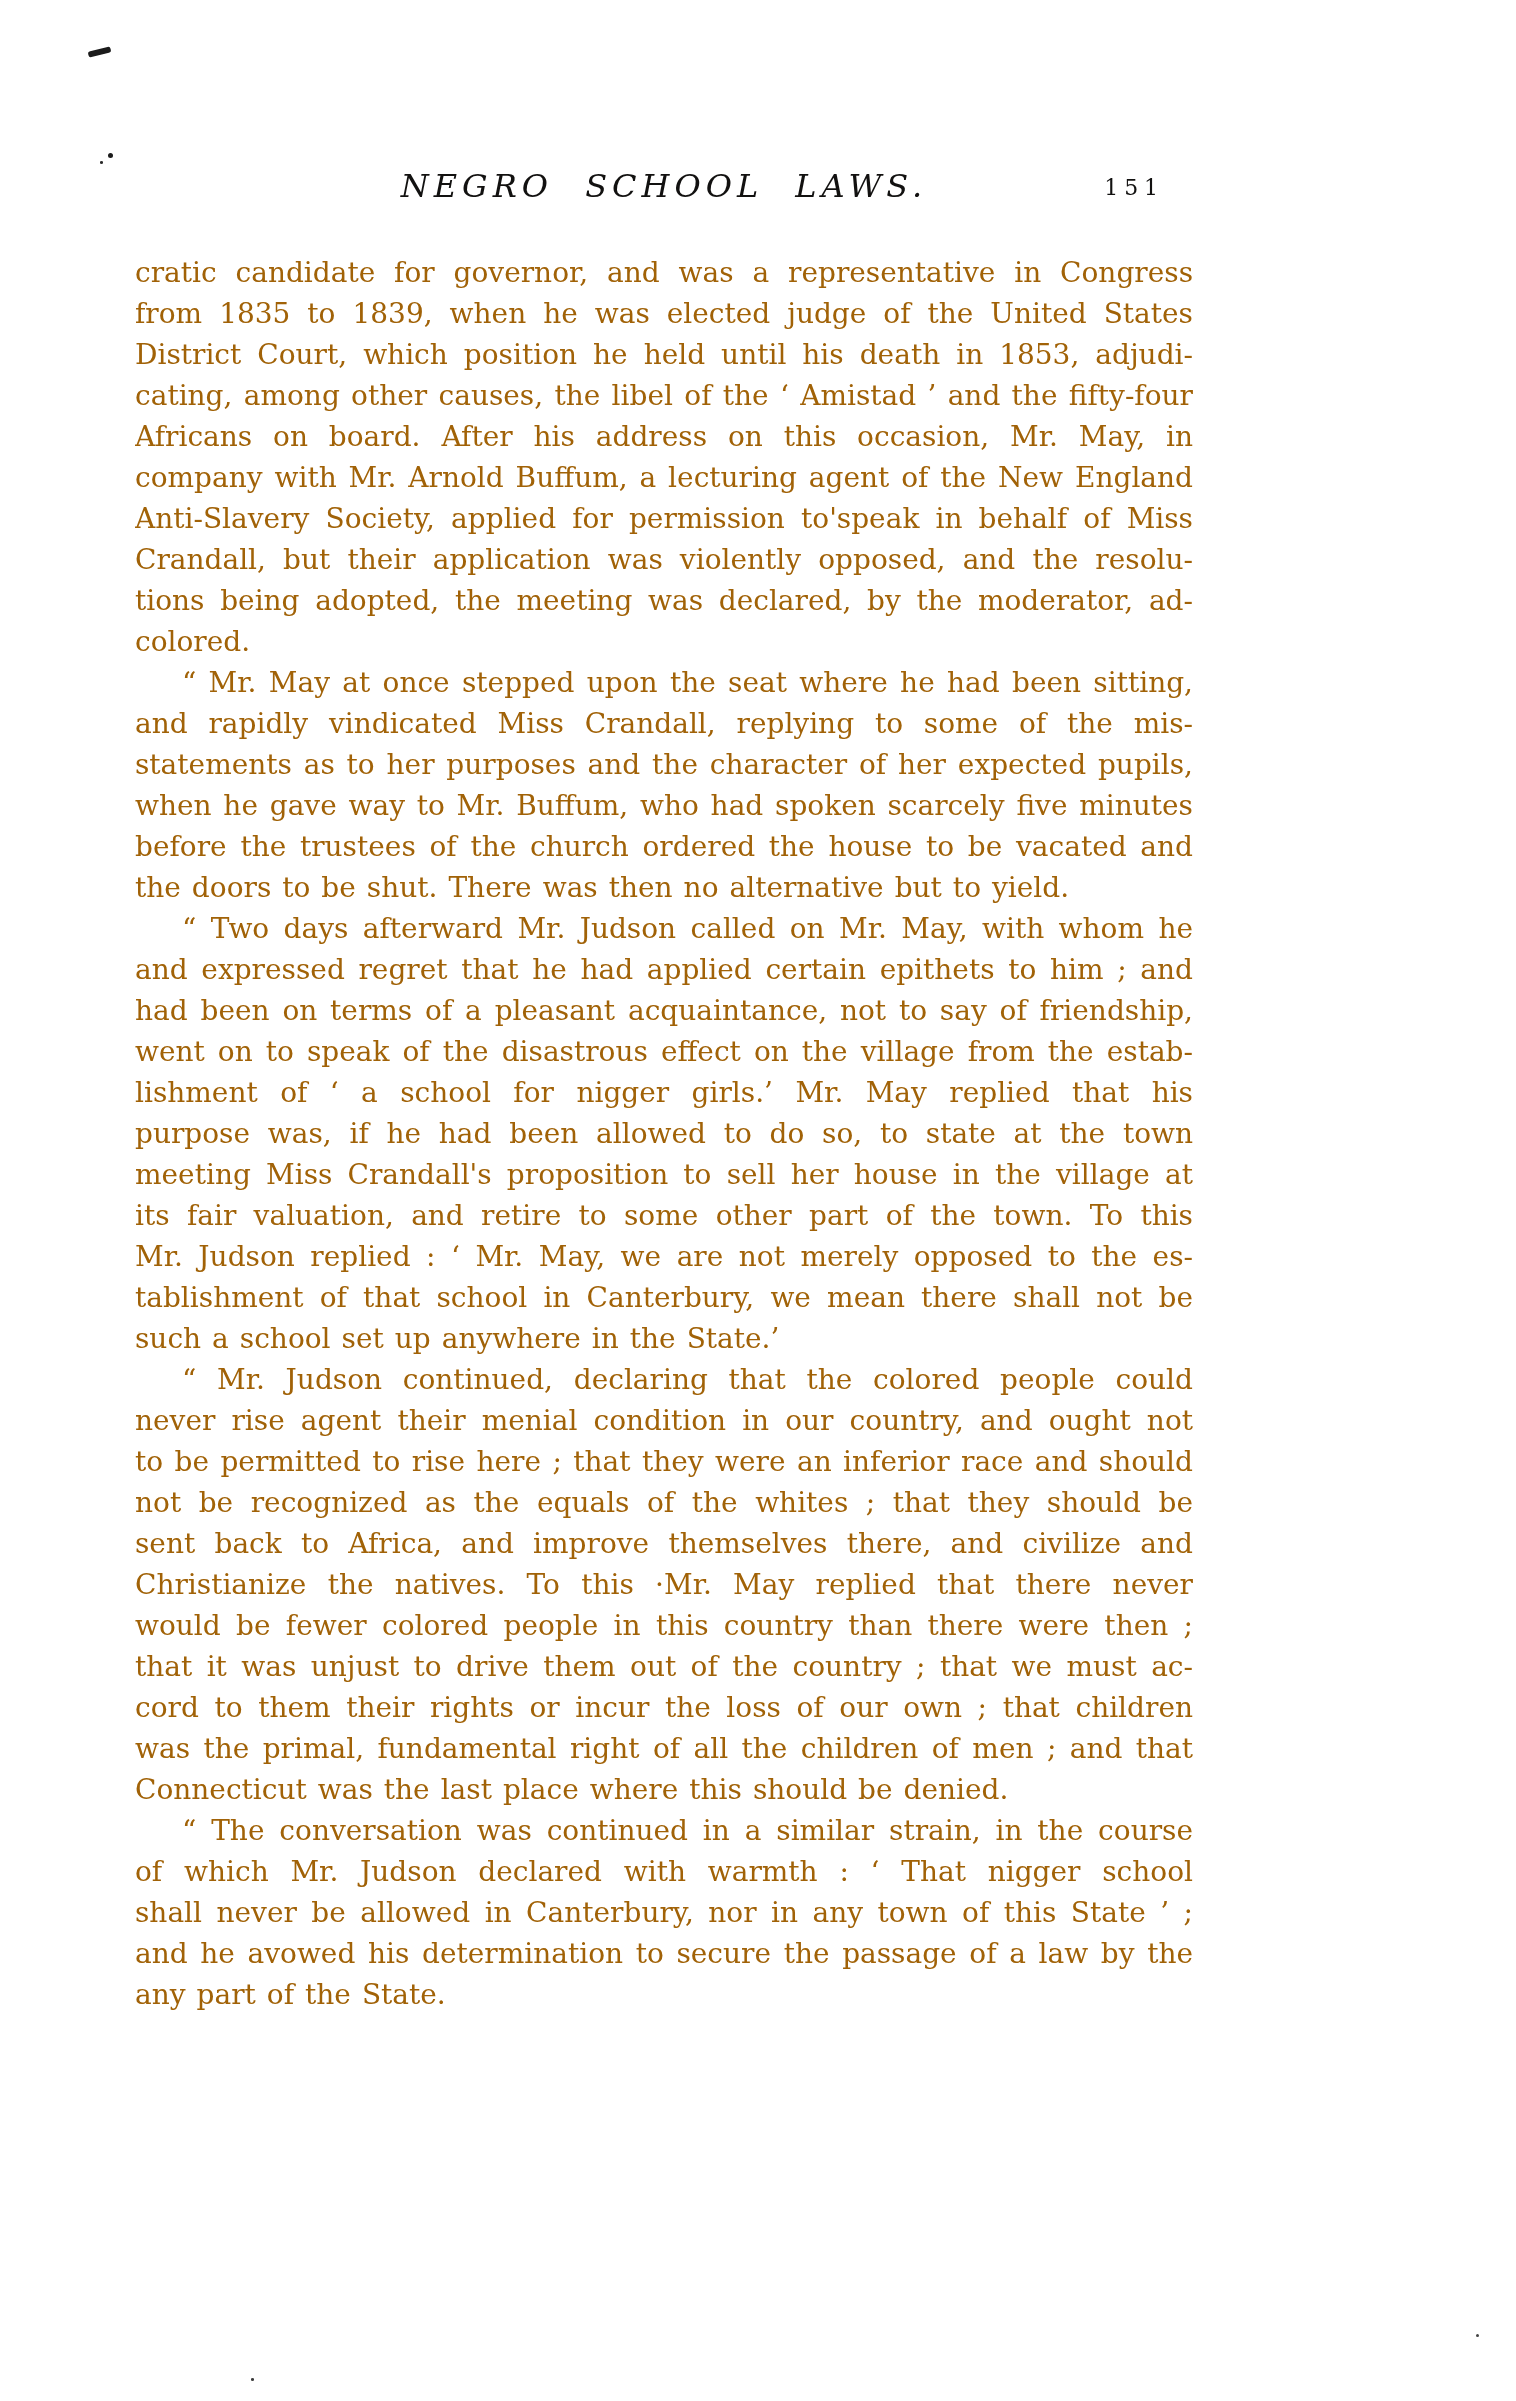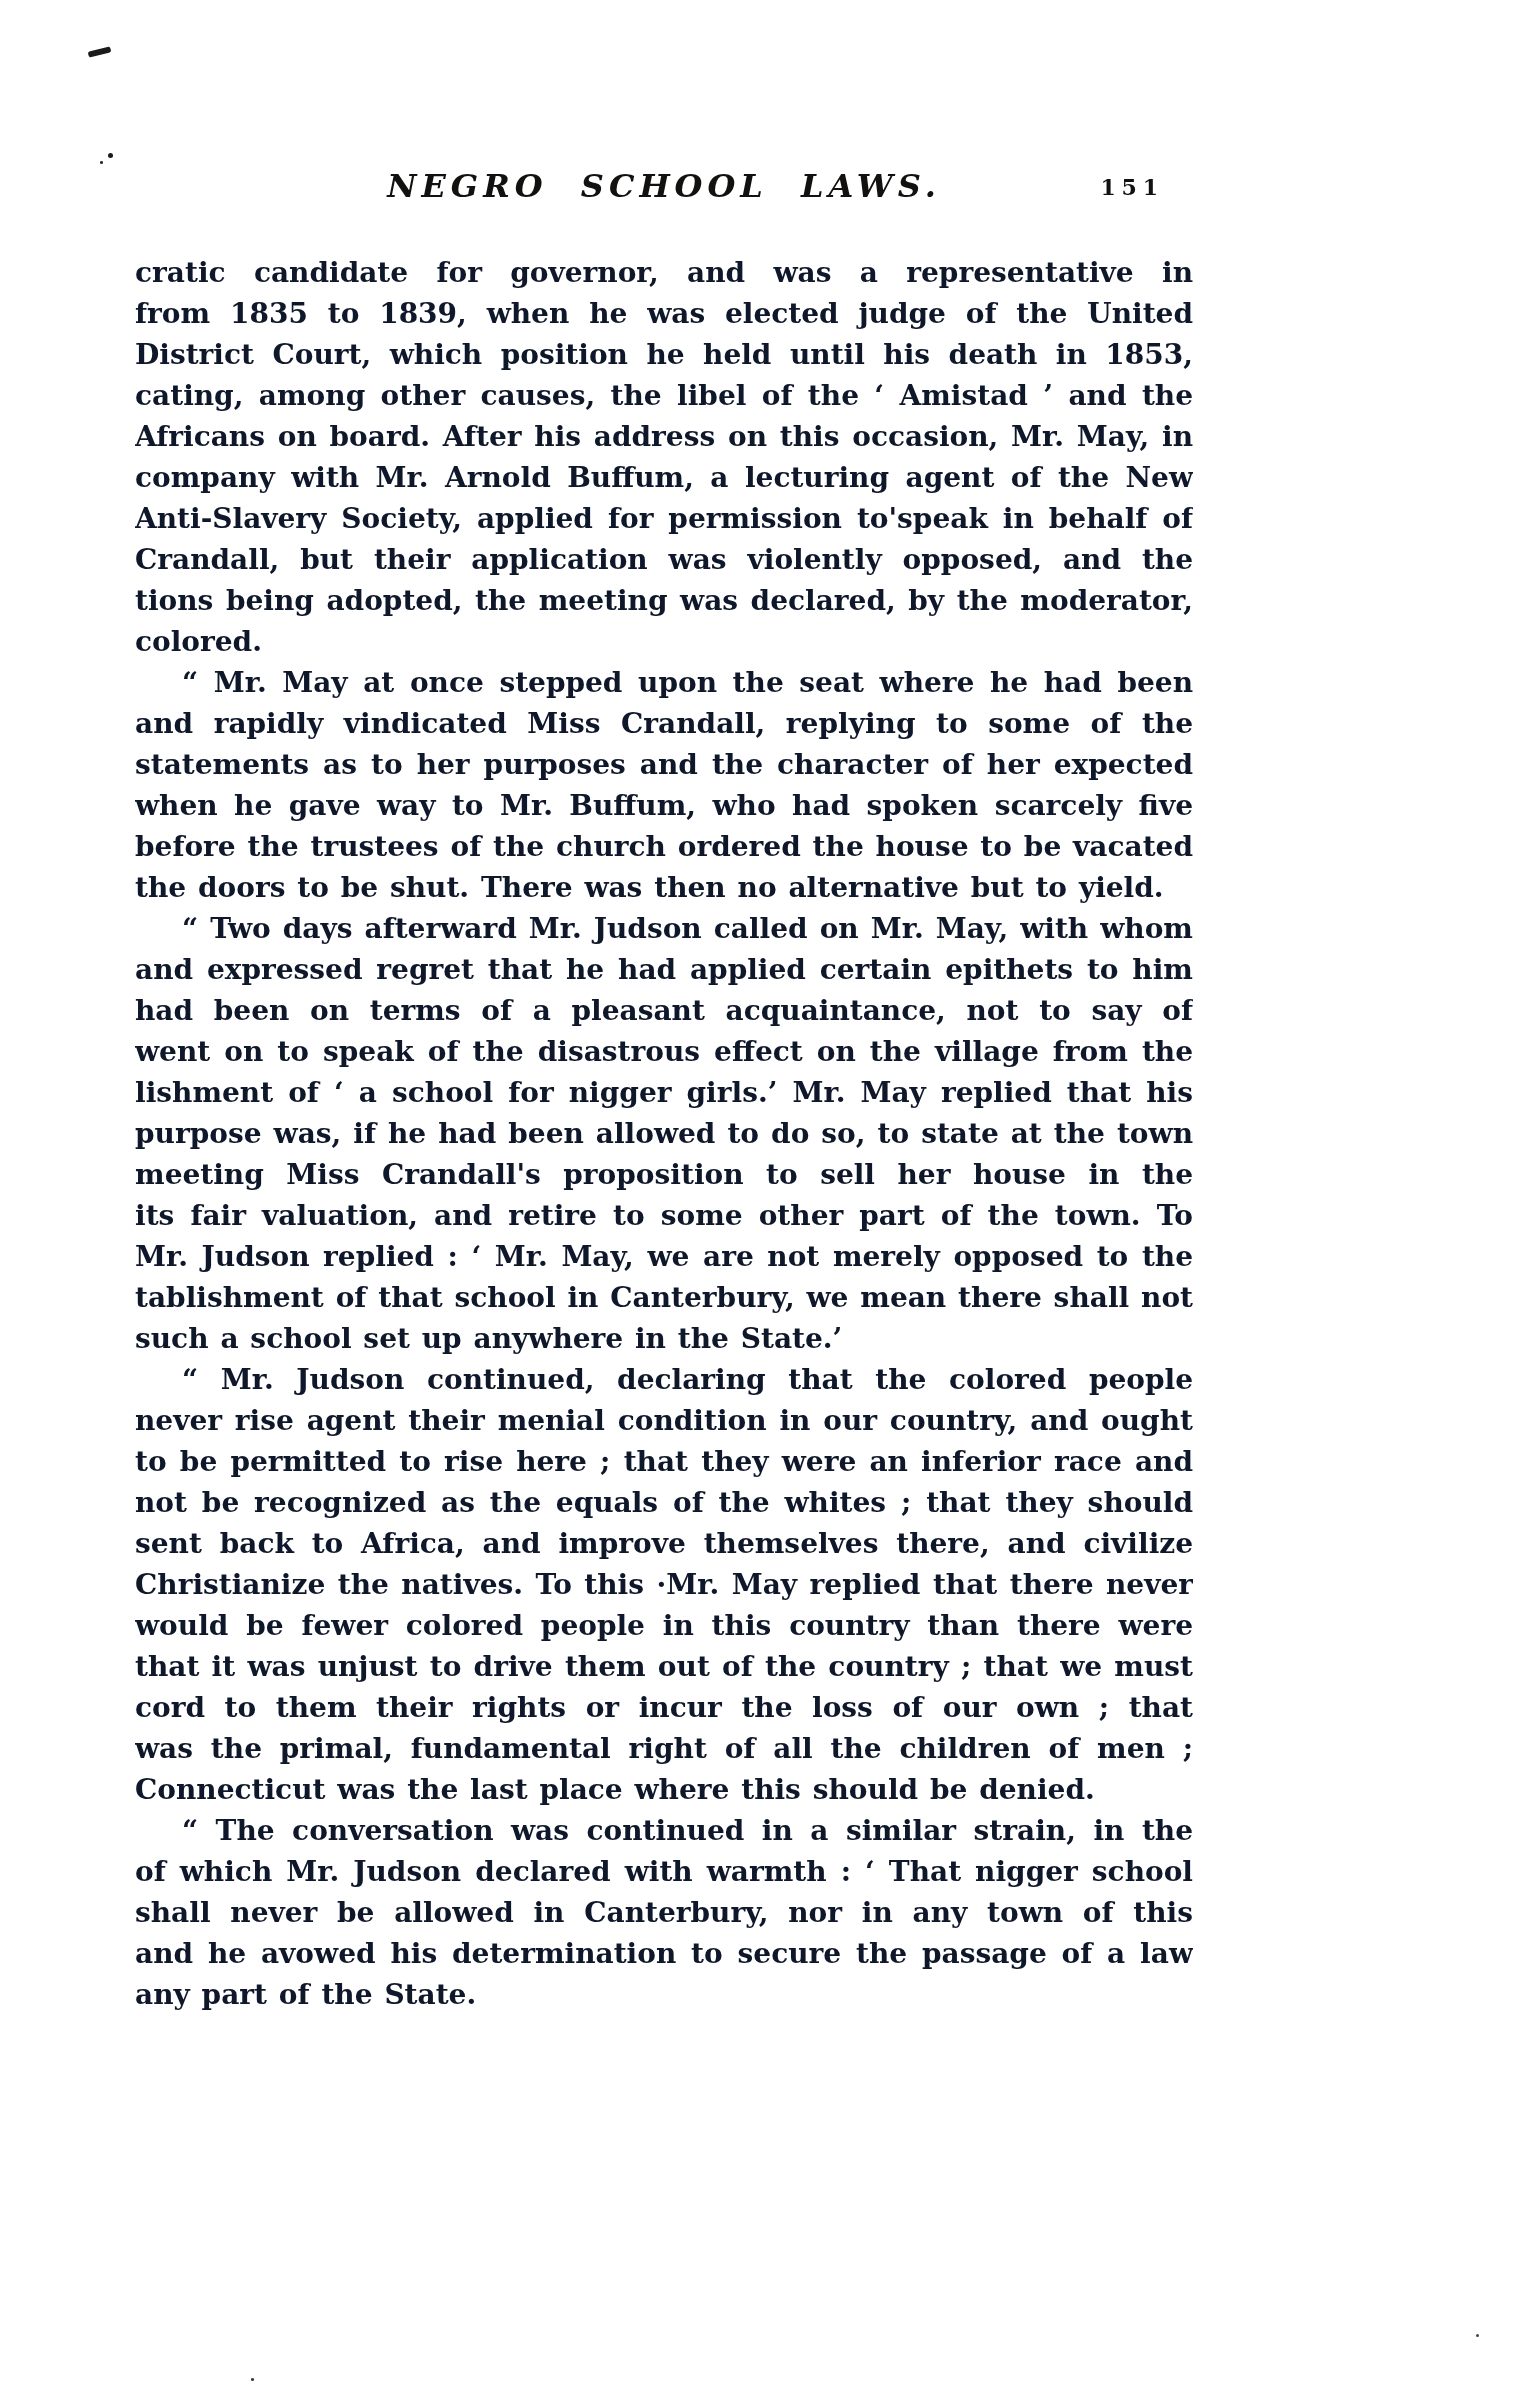--- a/index.html
+++ b/index.html
@@ -13,21 +13,20 @@
     height: 2401px;
     font-family: "DejaVu Serif", "Liberation Serif", serif;
     color: #161412;
     overflow: hidden;
   }
   .page {
     position: absolute;
     left: 0; top: 0;
     width: 1383px; height: 2401px;
     background: #ffffff;
-    font-weight: bold;
   }
   .header-row {
     position: absolute;
     left: 135px;
     top: 167px;
     width: 1058px;
     height: 44px;
   }
   .running-title {
     position: absolute;
@@ -53,21 +52,21 @@
     color: #121110;
   }
   .text-block {
     position: absolute;
     left: 135px;
     top: 252px;
     width: 1058px;
     font-size: 28px;
     line-height: 41px;
     word-spacing: 2.1px;
-    color: #0f172a;
+    color: #a16207;
   }
   .line {
     height: 41px;
     overflow: hidden;
     text-align: justify;
     text-align-last: justify;
   }
   .line.last {
     text-align-last: left;
   }

